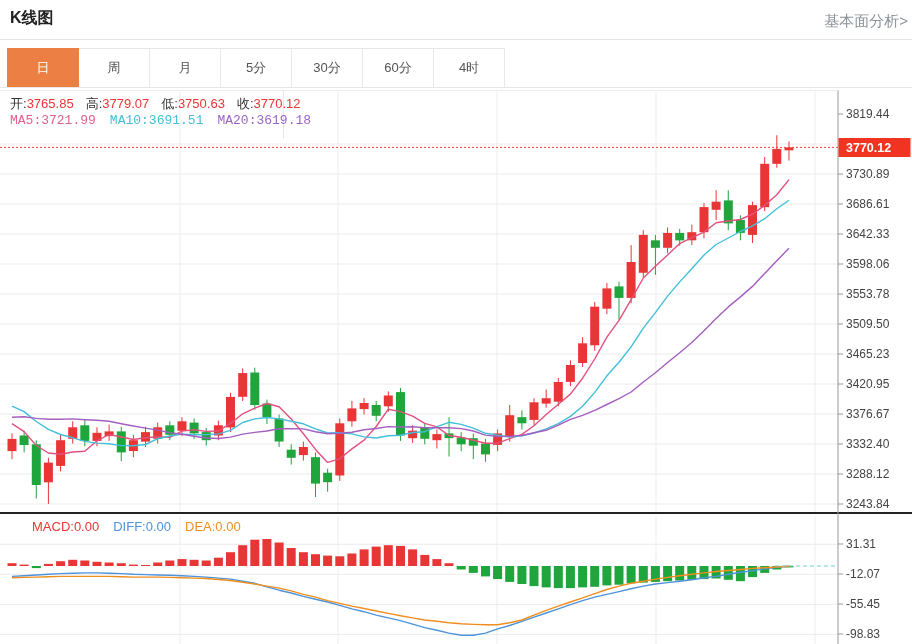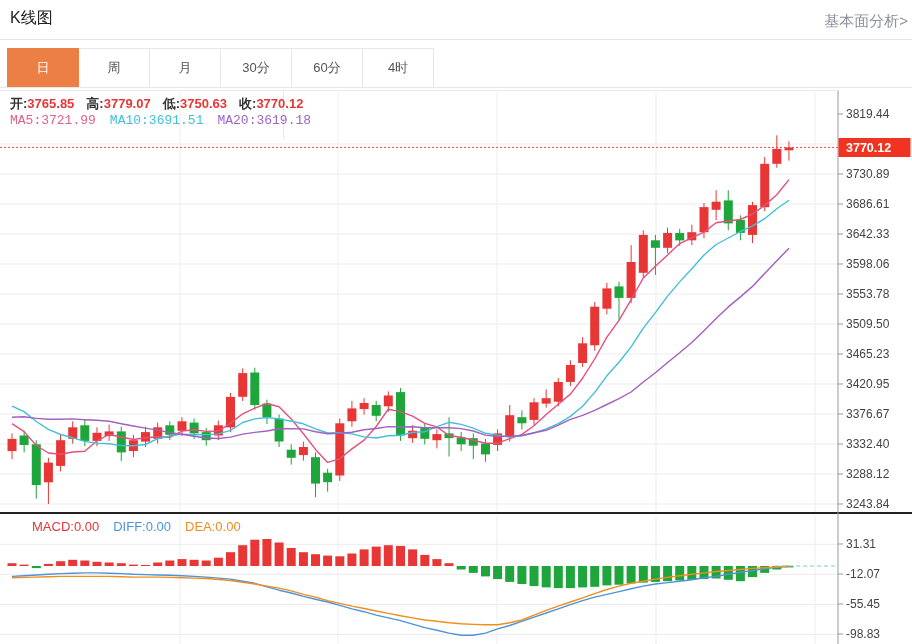--- a/index.html
+++ b/index.html
@@ -1,30 +1,30 @@
 <!DOCTYPE html>
 <html><head>
 <meta charset="utf-8">
 <style>
   html,body{margin:0;padding:0;background:#fff;width:912px;height:644px;overflow:hidden;
     font-family:"Liberation Sans","DejaVu Sans",sans-serif;}
   #stage{position:relative;width:912px;height:644px;background:#fff;}
   #chart-svg{position:absolute;left:0;top:0;z-index:1;}
   .layer{position:absolute;z-index:2;}
-  #page-title{left:10px;top:8px;font-size:16px;font-weight:normal;color:#222;}
+  #page-title{left:10px;top:8px;font-size:16px;font-weight:bold;color:#222;}
   #fundamental-link{right:4px;top:12px;font-size:15px;color:#8a9099;cursor:pointer;}
   #header-divider{left:0;top:39px;width:912px;height:1px;background:#e5e5e5;}
   #tab-row{left:8px;top:48px;height:40px;display:flex;}
   .tab{width:70px;height:38px;line-height:38px;text-align:center;font-size:13px;color:#555;
     background:#fff;border:1px solid #e7e7e7;margin-left:-1px;cursor:pointer;box-sizing:content-box;}
   .tab.selected{background:#ec8044;color:#fff;border-color:#ec8044;position:relative;z-index:3;}
   #tabs-bottom-border{left:0;top:87px;width:912px;height:1px;background:#e7e7e7;}
   #chart-top-border{left:0;top:90px;width:838px;height:1px;background:#ececec;}
   #info-divider{left:283px;top:90px;width:1px;height:49px;background:#e8e8e8;}
-  #ohlc-row{left:10px;top:95px;font-size:13px;color:#333;white-space:nowrap;font-weight:bold;}
+  #ohlc-row{left:10px;top:95px;font-size:13px;color:#333;white-space:nowrap;}
   #ohlc-row .val{color:#e83636;}
   #ohlc-row .item{margin-right:12px;}
   #ma-row{left:10px;top:113px;font-size:13px;white-space:nowrap;font-family:Liberation Mono, monospace;}
   #ma-row .item{margin-right:14px;}
   #macd-legend{left:32px;top:519px;font-size:13px;white-space:nowrap;}
   #macd-legend .item{margin-right:14px;}
 </style>
 </head>
 <body>
 
@@ -311,20 +311,21 @@
     </svg>
 
   <div class="layer" id="page-title">K线图</div>
   <div class="layer" id="fundamental-link">基本面分析&gt;</div>
   <div class="layer" id="header-divider"></div>
 
   <div class="layer" id="tab-row">
       <div class="tab selected">日</div>
       <div class="tab">周</div>
       <div class="tab">月</div>
+      <div class="tab">5分</div>
       <div class="tab">30分</div>
       <div class="tab">60分</div>
       <div class="tab">4时</div>
     </div>
   <div class="layer" id="tabs-bottom-border"></div>
 
   <div class="layer" id="chart-top-border"></div>
   <div class="layer" id="info-divider"></div>
   <div class="layer" id="ohlc-row"><span class="item"><span style="color: rgb(51, 51, 51);">开:</span><span class="val">3765.85</span></span><span class="item"><span style="color: rgb(51, 51, 51);">高:</span><span class="val">3779.07</span></span><span class="item"><span style="color: rgb(51, 51, 51);">低:</span><span class="val">3750.63</span></span><span class="item"><span style="color: rgb(51, 51, 51);">收:</span><span class="val">3770.12</span></span></div>
   <div class="layer" id="ma-row"><span class="item"><span style="color: rgb(224, 96, 142);">MA5:</span><span style="color: rgb(224, 96, 142);">3721.99</span></span><span class="item"><span style="color: rgb(67, 191, 218);">MA10:</span><span style="color: rgb(67, 191, 218);">3691.51</span></span><span class="item"><span style="color: rgb(157, 100, 200);">MA20:</span><span style="color: rgb(157, 100, 200);">3619.18</span></span></div>

